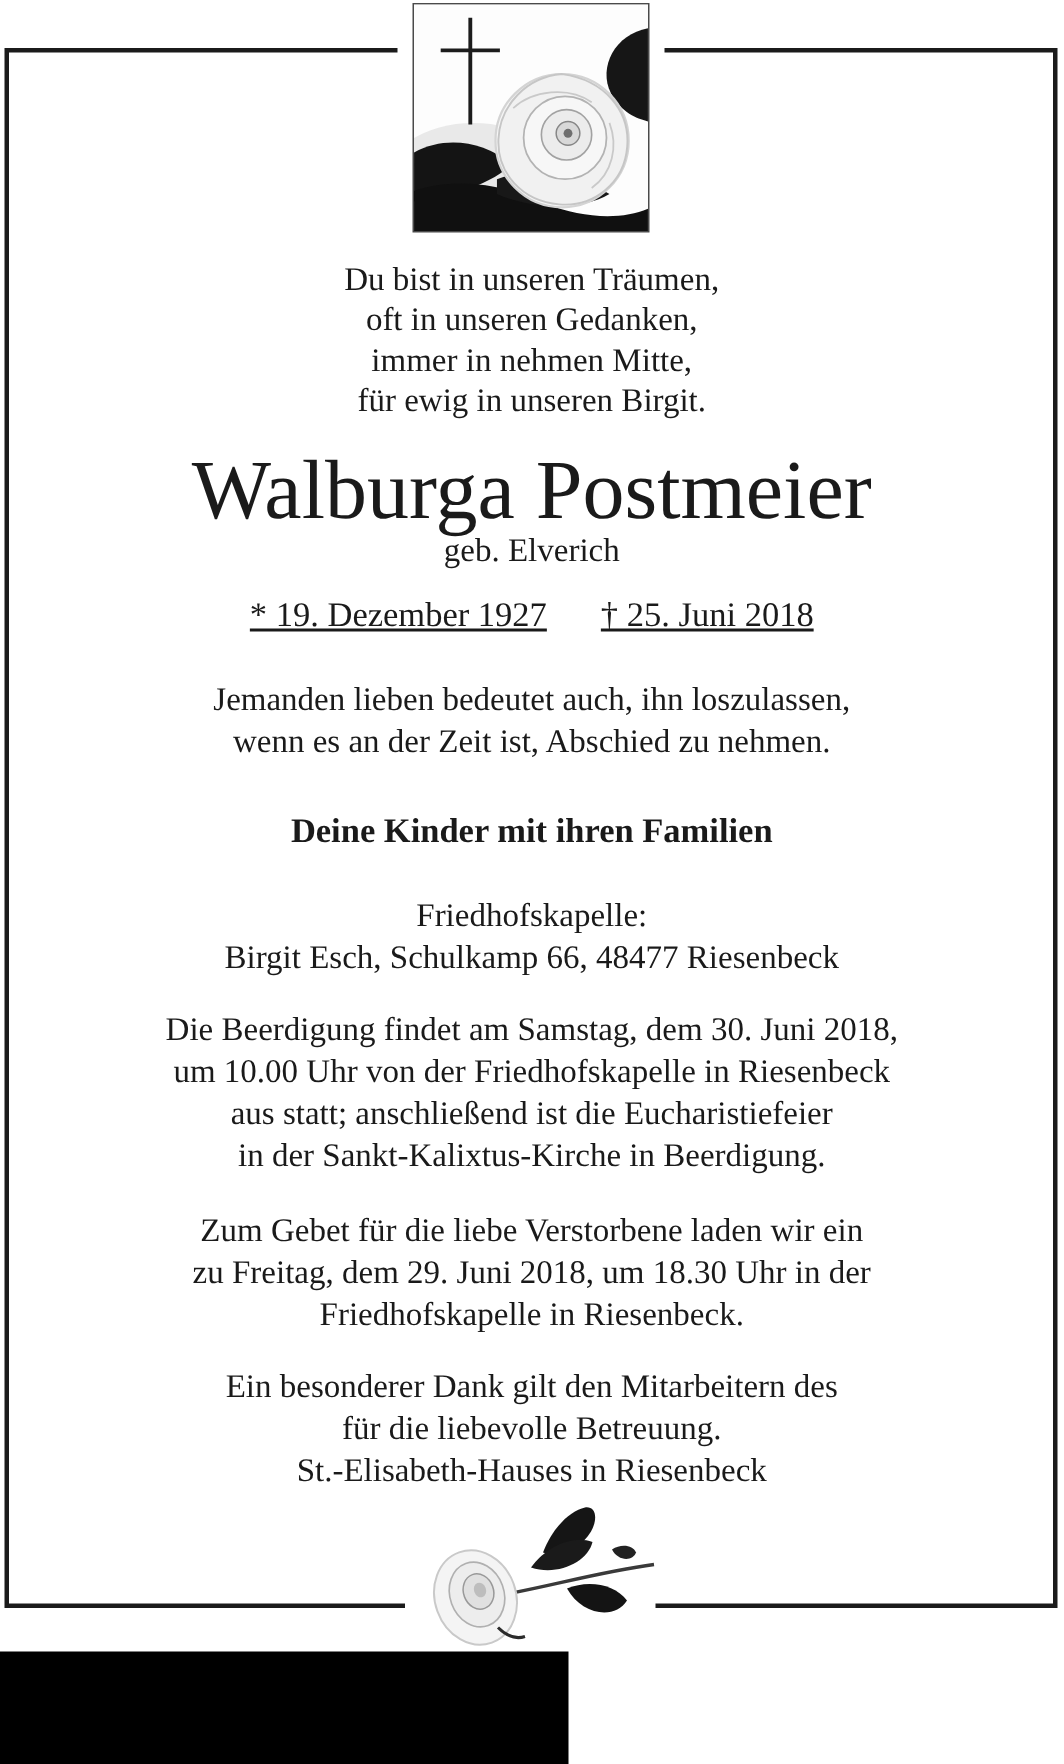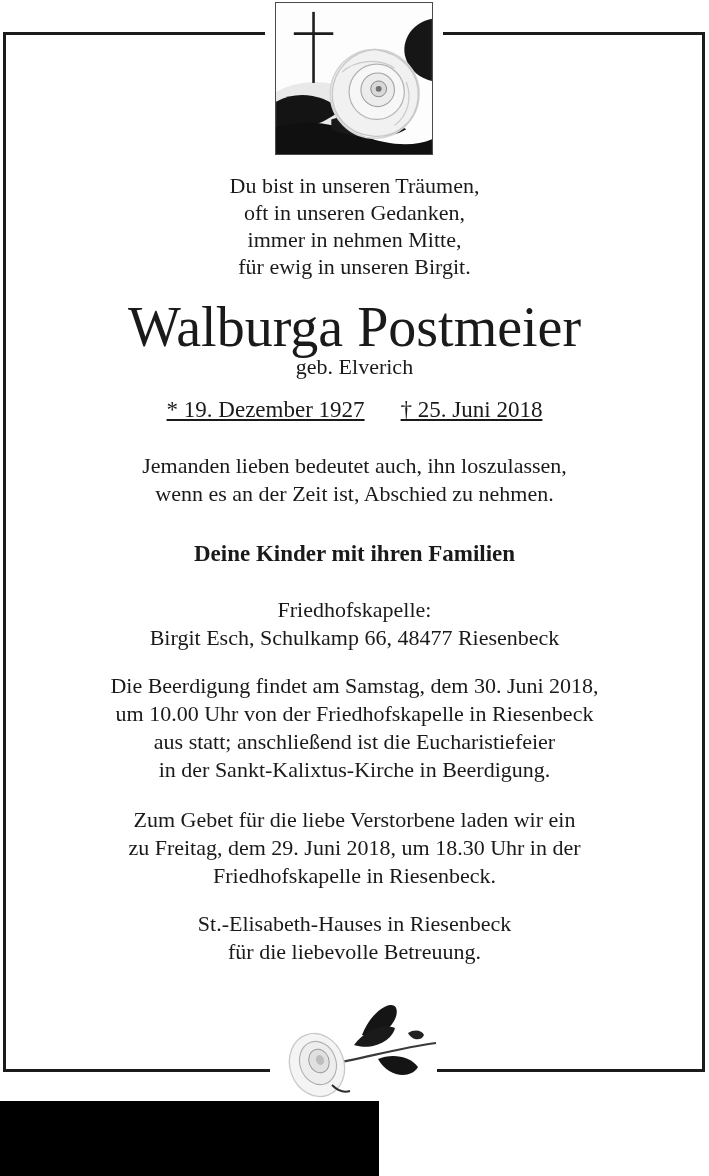--- a/index.html
+++ b/index.html
@@ -196,22 +196,23 @@
   <span class="block-line">in der Sankt-Kalixtus-Kirche in Beerdigung.</span>
 </div>
 
 <div class="txt prayer">
   <span class="block-line">Zum Gebet für die liebe Verstorbene laden wir ein</span>
   <span class="block-line">zu Freitag, dem 29. Juni 2018, um 18.30 Uhr in der</span>
   <span class="block-line">Friedhofskapelle in Riesenbeck.</span>
 </div>
 
 <div class="txt thanks">
+  <span class="block-line">Ein besonderer Dank gilt den Mitarbeitern des</span>
+  <span class="block-line">für die liebevolle Betreuung.</span>
   <span class="block-line">St.-Elisabeth-Hauses in Riesenbeck</span>
-  <span class="block-line">für die liebevolle Betreuung.</span>
 </div>
 
 <div class="bottom-rose-wrap">
   <svg width="167" height="97" viewBox="0 0 167 97">
 
     <path d="M55,62 C92,56 128,45 166,40" fill="none" stroke="#3a3a3a" stroke-width="2.2"></path>
 
     <path d="M92,32 C98,16 110,4 120,2 C127,1 129,9 124,18 C117,30 103,36 92,32 Z" fill="#151515"></path>
     <path d="M84,42 C94,28 112,20 125,25 C122,38 102,48 84,42 Z" fill="#1a1a1a"></path>
     <path d="M108,56 C122,50 140,53 148,64 C140,77 118,74 108,56 Z" fill="#141414"></path>

